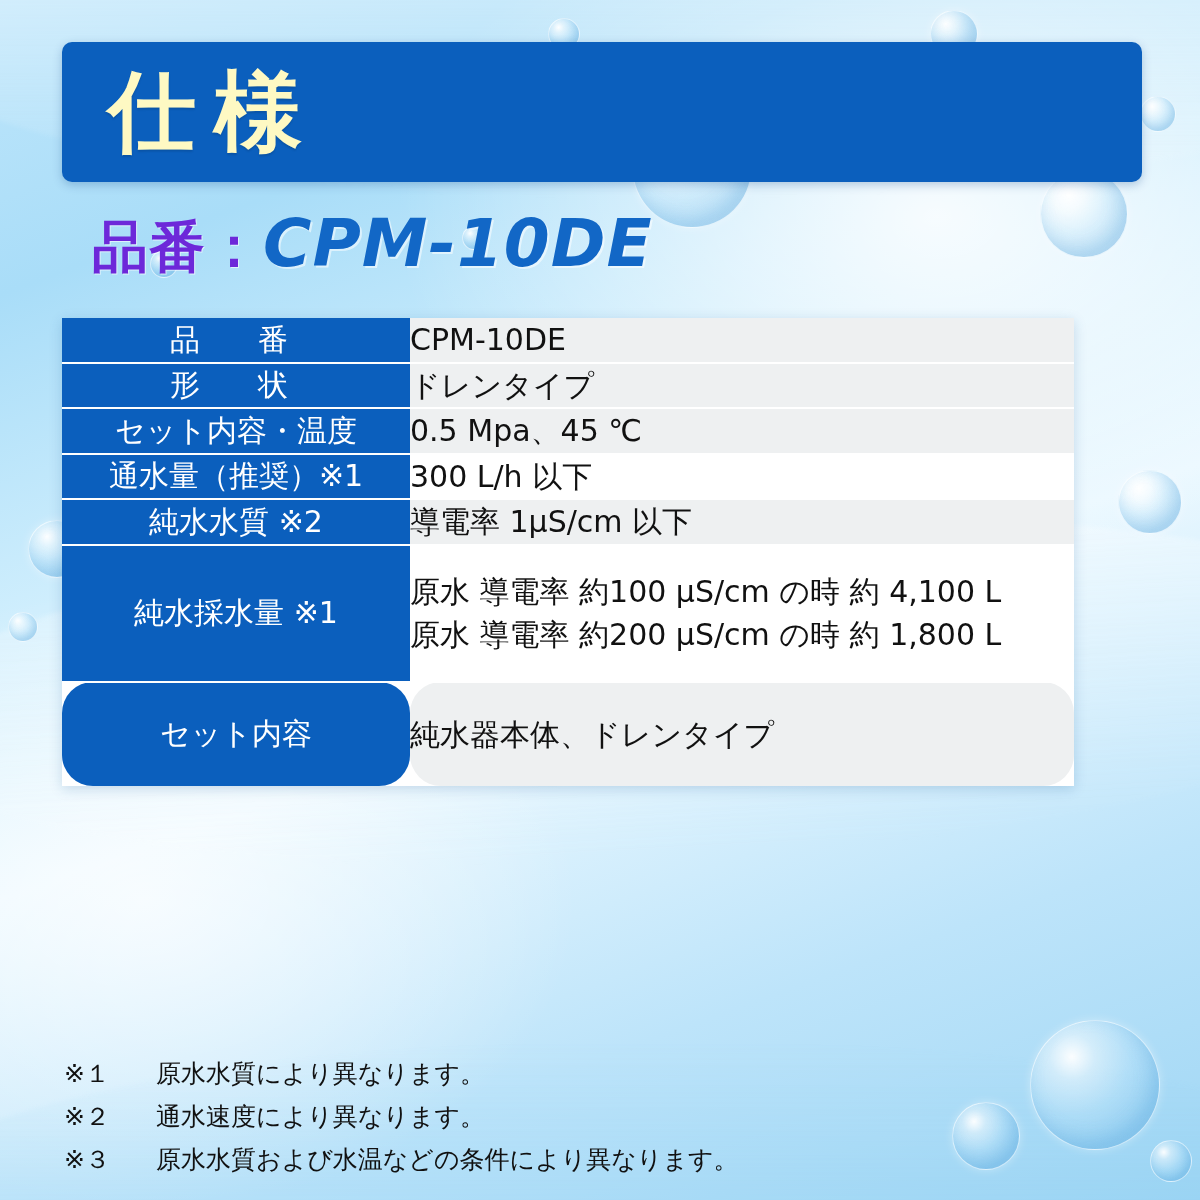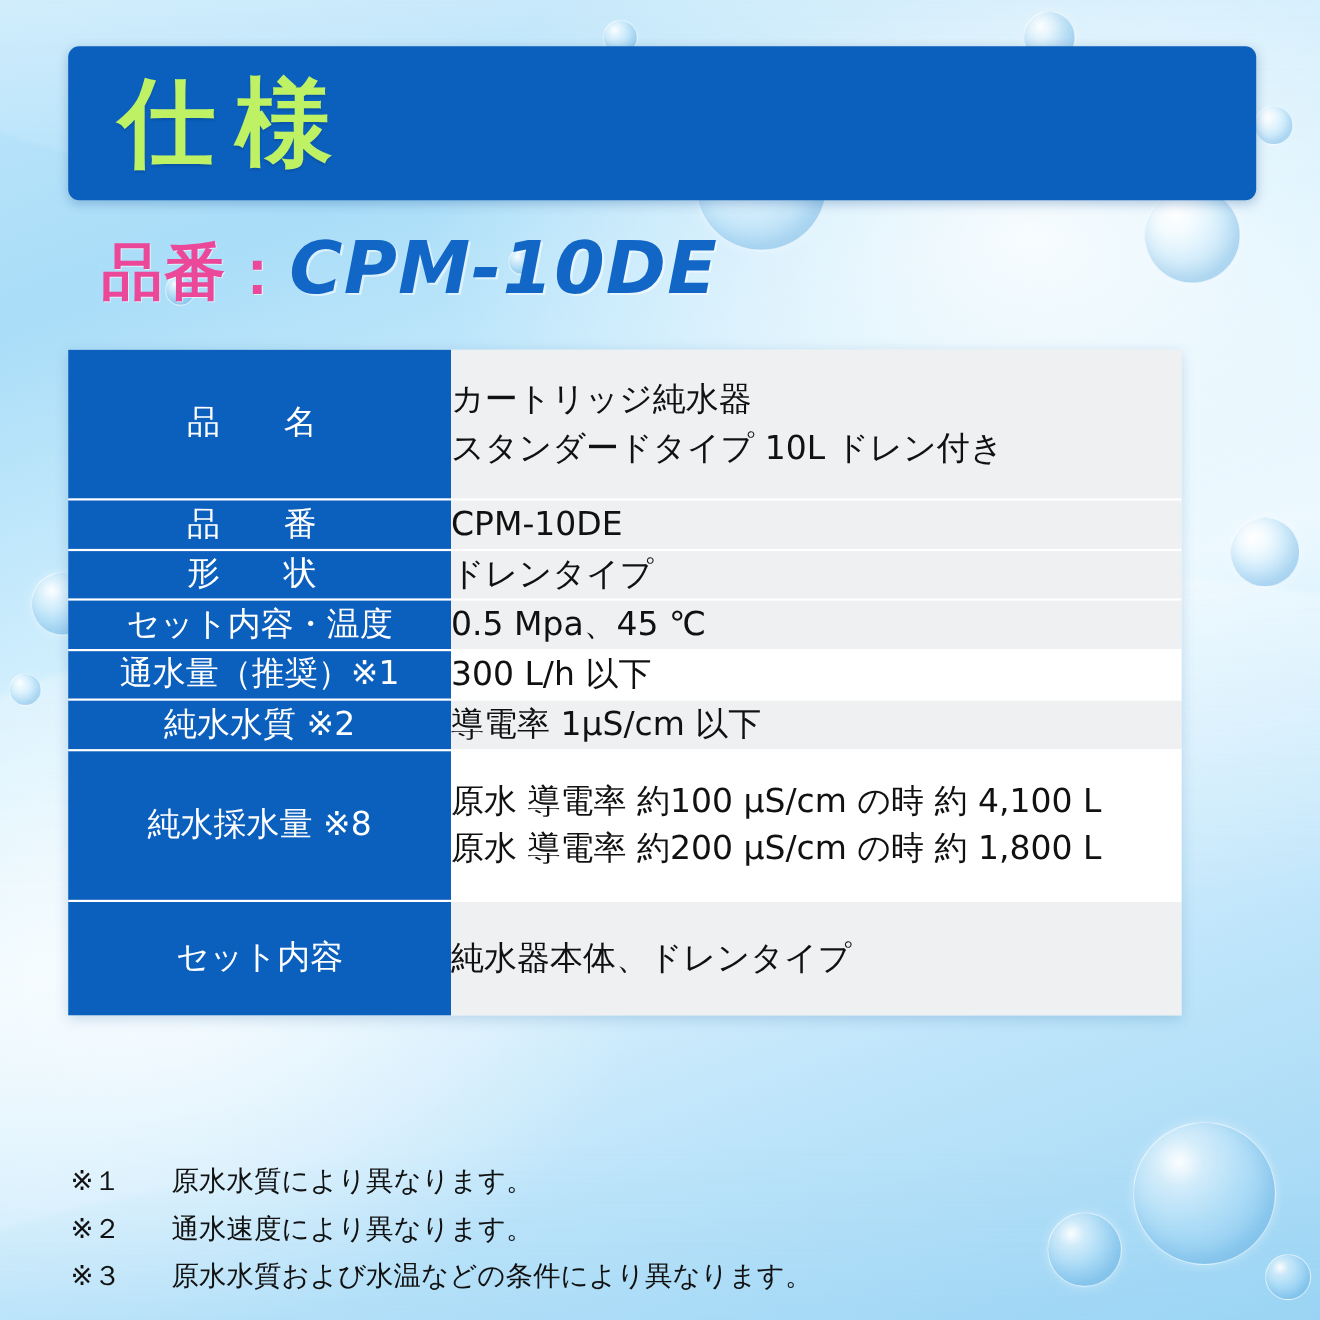--- a/index.html
+++ b/index.html
@@ -55,40 +55,40 @@
     top: 42px;
     width: 1080px;
     height: 140px;
     background: #0b5fbd;
     border-radius: 10px;
     box-shadow: 0 3px 10px rgba(0, 60, 130, 0.25);
     display: flex;
     align-items: center;
   }
   .spec-banner-text {
-    color: #bef264;
+    color: #fef9c3;
     font-size: 88px;
     font-weight: 700;
     letter-spacing: 18px;
     margin-left: 46px;
     line-height: 1;
     text-shadow: 0 2px 2px rgba(0,0,0,0.12);
   }
 
   
   .model-line {
     position: absolute;
     left: 92px;
     top: 205px;
     display: flex;
     align-items: baseline;
     gap: 0px;
   }
   .model-label {
-    color: #ec4899;
+    color: #6d28d9;
     font-size: 56px;
     font-weight: 700;
     letter-spacing: 1px;
     text-shadow: 1px 1px 0 rgba(255,255,255,0.6);
   }
   .model-value {
     color: #1267c6;
     font-size: 66px;
     font-weight: 700;
     font-style: italic;
@@ -127,21 +127,21 @@
   .cell-value {
     background: #eef0f1;
     color: #111111;
     font-size: 30px;
     padding: 14px 0 14px 26px;
     border-bottom: 2px solid #ffffff;
     line-height: 1.45;
   }
   tr.row-white .cell-value { background: #ffffff; }
   tr:last-child .cell-label,
-  tr:last-child .cell-value { border-bottom: none; }
+  tr:last-child .cell-value { border-bottom: none; border-radius: 31px; }
 
   .cell-value .line { display: block; }
   .label-spaced { letter-spacing: 14px; padding-left: 14px; }
   .tall-1 .cell-label, .tall-1 .cell-value { padding-top: 24px; padding-bottom: 24px; }
   .tall-2 .cell-label, .tall-2 .cell-value { padding-top: 30px; padding-bottom: 30px; }
 
   
   .footnotes {
     position: absolute;
     left: 64px;
@@ -187,27 +187,20 @@
   <span class="model-label">品番：</span>
   <span class="model-value">CPM-10DE</span>
 </div>
 
 <table class="spec-table">
   <colgroup>
     <col class="col-label">
     <col class="col-value">
   </colgroup>
   <tbody>
-    <tr class="tall-1">
-      <td class="cell-label label-spaced">品　名</td>
-      <td class="cell-value">
-        <span class="line">カートリッジ純水器</span>
-        <span class="line">スタンダードタイプ 10L ドレン付き</span>
-      </td>
-    </tr>
     <tr>
       <td class="cell-label label-spaced">品　番</td>
       <td class="cell-value">CPM-10DE</td>
     </tr>
     <tr>
       <td class="cell-label label-spaced">形　状</td>
       <td class="cell-value">ドレンタイプ</td>
     </tr>
     <tr>
       <td class="cell-label">セット内容・温度</td>
@@ -215,21 +208,21 @@
     </tr>
     <tr class="row-white">
       <td class="cell-label">通水量（推奨）※1</td>
       <td class="cell-value">300 L/h 以下</td>
     </tr>
     <tr>
       <td class="cell-label">純水水質 ※2</td>
       <td class="cell-value">導電率 1μS/cm 以下</td>
     </tr>
     <tr class="row-white tall-1">
-      <td class="cell-label">純水採水量 ※8</td>
+      <td class="cell-label">純水採水量 ※1</td>
       <td class="cell-value">
         <span class="line">原水 導電率 約100 μS/cm の時 約 4,100 L</span>
         <span class="line">原水 導電率 約200 μS/cm の時 約 1,800 L</span>
       </td>
     </tr>
     <tr class="tall-2">
       <td class="cell-label">セット内容</td>
       <td class="cell-value">純水器本体、ドレンタイプ</td>
     </tr>
   </tbody>

